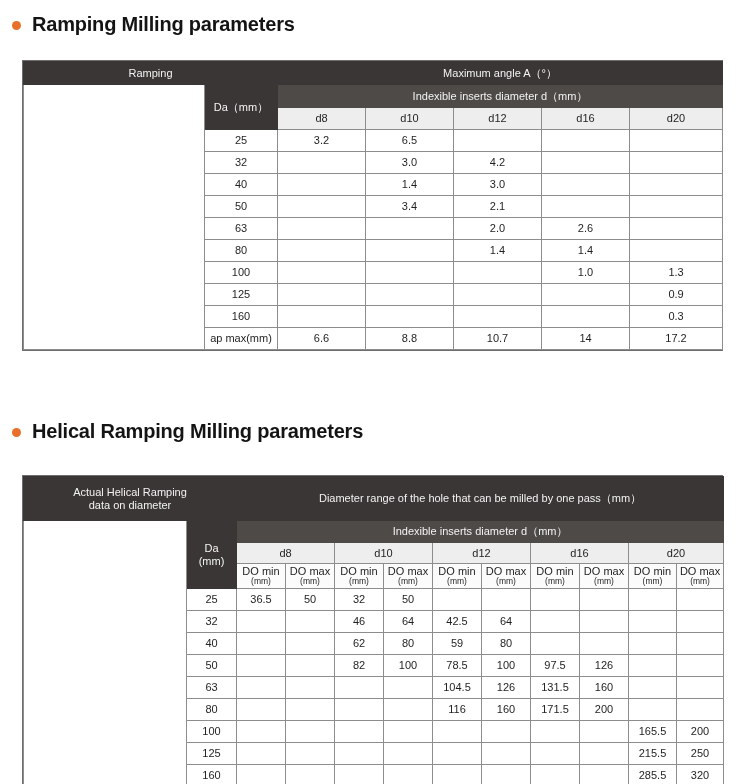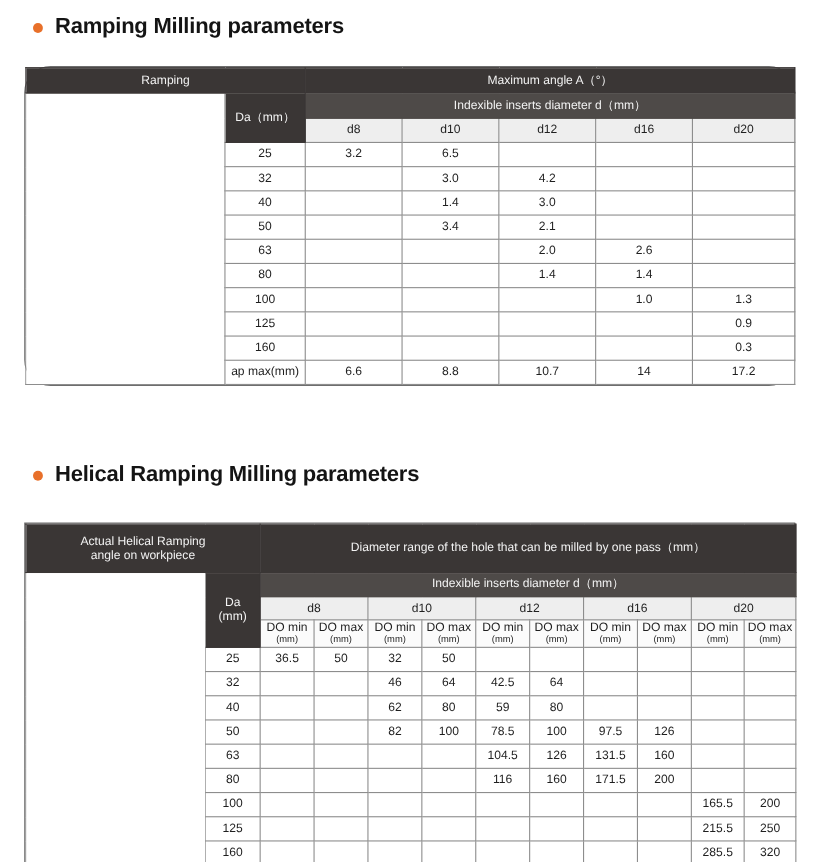--- a/index.html
+++ b/index.html
@@ -14,21 +14,21 @@
     color: #1a1a1a;
     position: relative;
     overflow: hidden;
   }
 
   
   .section-title {
     display: flex;
     align-items: center;
     gap: 11px;
-    padding-left: 30px;
+    padding-left: 12px;
     text-align: center;
   }
   .bullet {
     width: 9px;
     height: 9px;
     border-radius: 50%;
     background: #e8702a;
     flex: 0 0 auto;
     margin-top: 2px;
   }
@@ -45,21 +45,21 @@
   #title-2 { position: absolute; left: 0; top: 420px; }
 
   
   .tbl-wrap {
     position: absolute;
     left: 22px;
     border: 1px solid #6e6e6e;
     box-sizing: border-box;
     background: #fff;
   }
-  #table-1 { top: 60px;  width: 701px; border-radius: 24px; }
+  #table-1 { top: 60px;  width: 701px; }
   #table-2 { top: 475px; width: 701px; }
 
   table.grid {
     border-collapse: collapse;
     width: 100%;
     table-layout: fixed;
   }
   table.grid td, table.grid th {
     border: 1px solid #8d8d8d;
     padding: 0;
@@ -287,21 +287,21 @@
       <col style="width:49px">
         <col style="width:49px">
       <col style="width:48px">
         <col style="width:47px">
     </colgroup>
     <tbody>
 
       <tr>
         <td class="hdr-dark" colspan="2" style="height:43px">
           <span>Actual Helical Ramping</span><br>
-          <span>angle on workpiece</span>
+          <span>data on diameter</span>
         </td>
         <td class="hdr-dark" colspan="10">Diameter range of the hole that can be milled by one pass（mm）</td>
       </tr>
 
       <tr>
         <td class="img-cell" rowspan="12">
           <div class="diagram">
             
             
             

